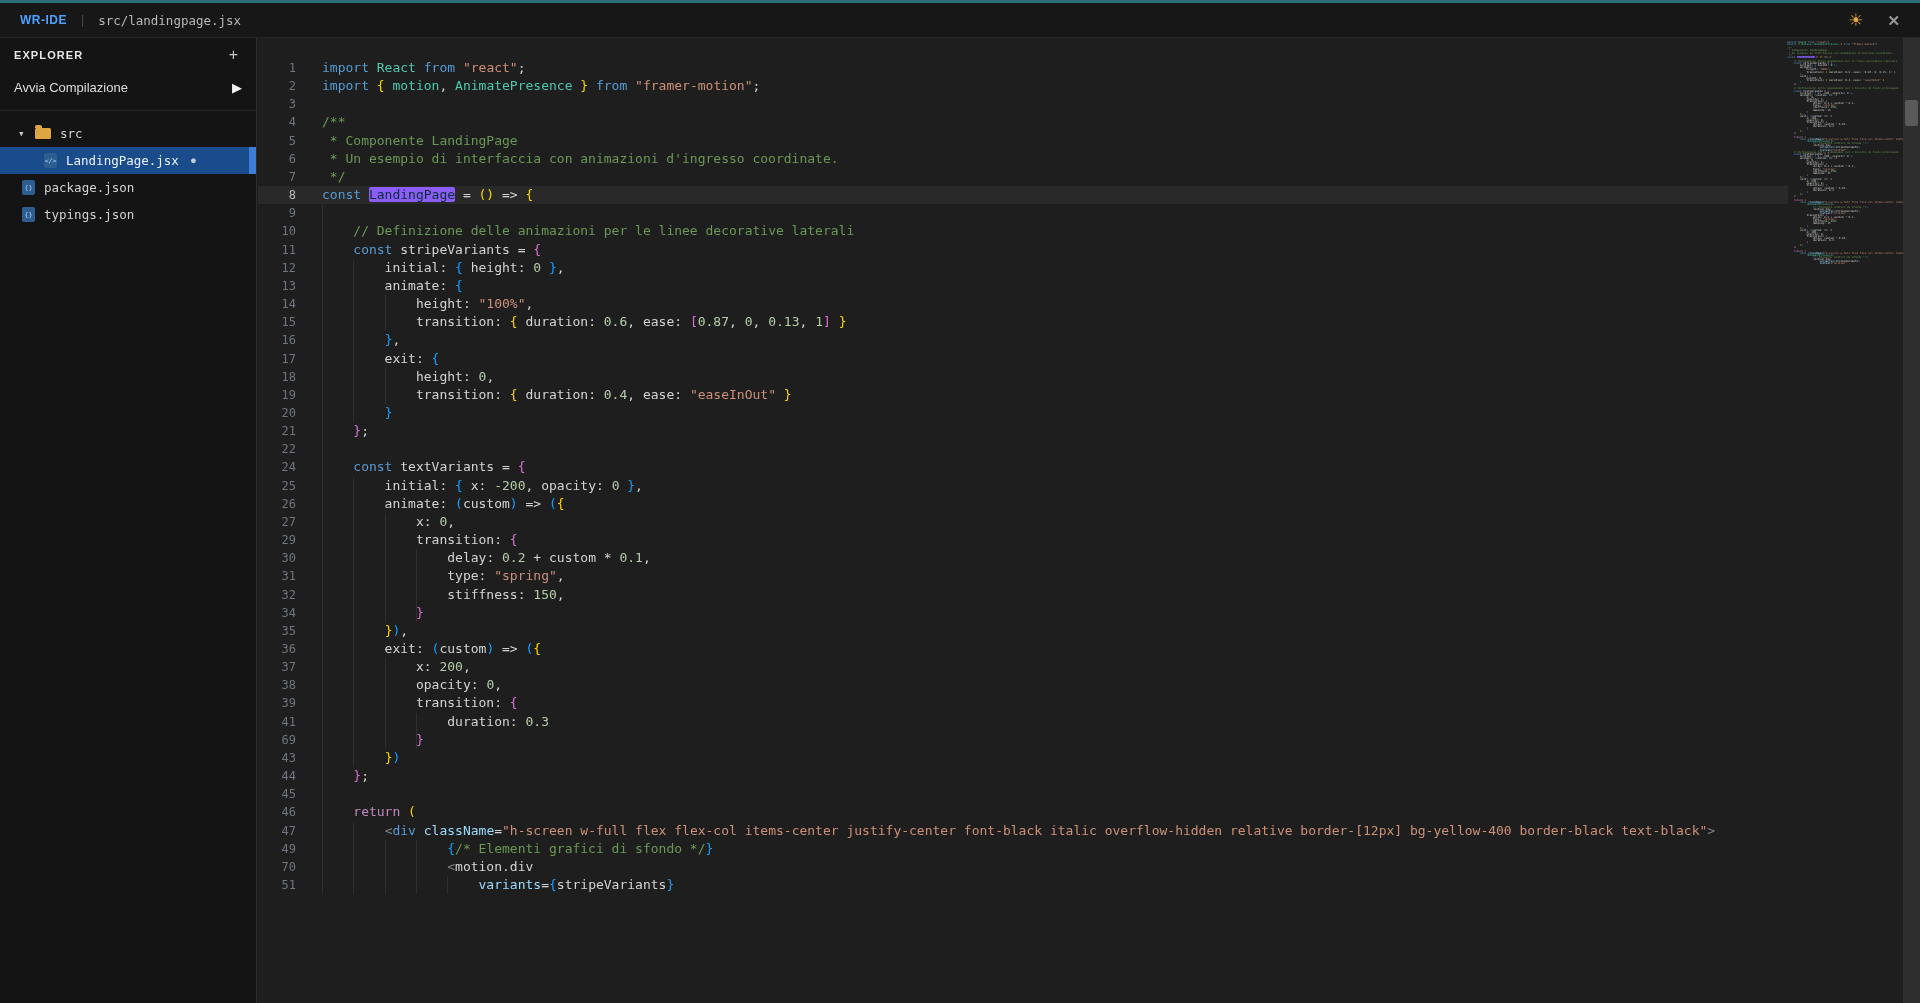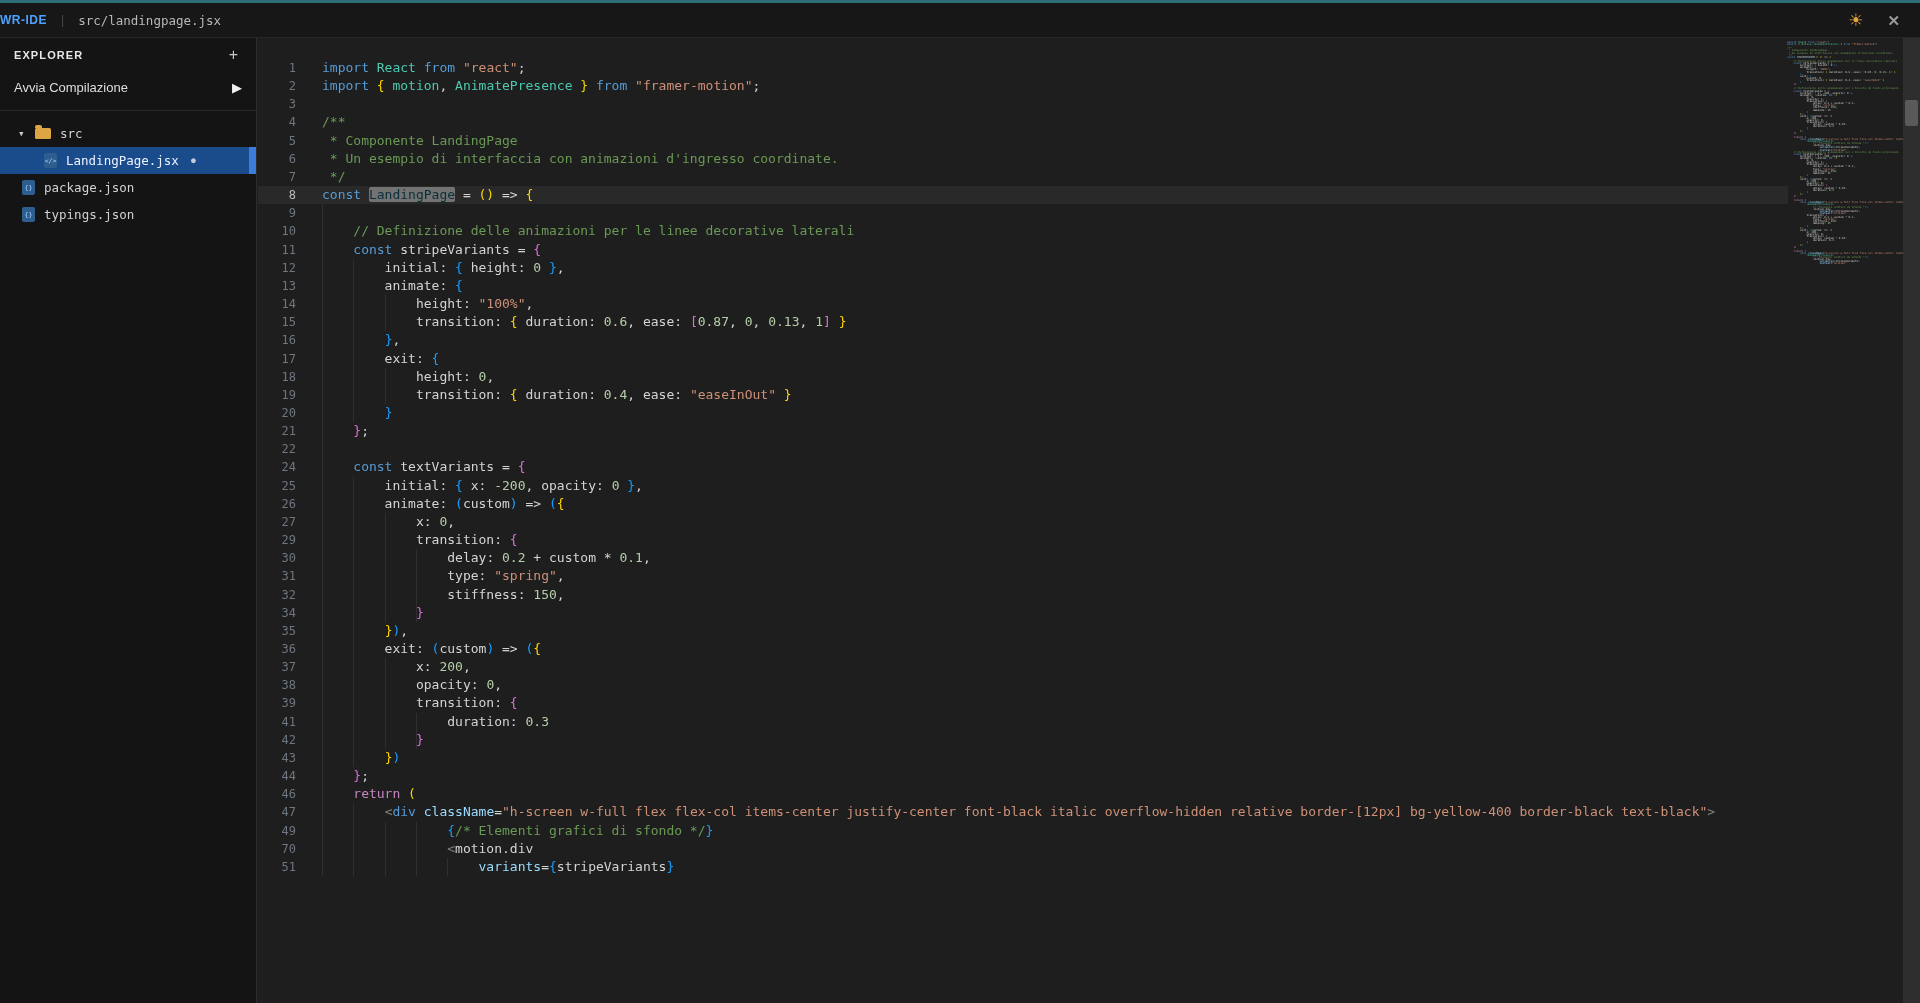--- a/index.html
+++ b/index.html
@@ -3,21 +3,21 @@
 <meta charset="utf-8">
 <style>
   * { margin:0; padding:0; box-sizing:border-box; }
   html,body { width:1920px; height:1003px; overflow:hidden; background:#1e1e1e;
               font-family:"Liberation Sans", sans-serif; }
 
   
   .top-accent { position:absolute; top:0; left:0; width:1920px; height:3px; background:#2e6c78; }
   .titlebar { position:absolute; top:3px; left:0; width:1920px; height:35px; background:#171717;
               border-bottom:1px solid #262626; display:flex; align-items:center; }
-  .brand { color:#4ea1ff; font-weight:bold; font-size:12px; letter-spacing:.5px; }
+  .brand { color:#4ea1ff; font-weight:bold; font-size:12px; letter-spacing:.5px; margin-left:20px; }
   .tb-sep { color:#4a4a4a; margin:0 14px; font-size:12px; }
   .tb-path { color:#b8b8b8; font-family:"DejaVu Sans Mono", monospace; font-size:12.5px; }
   .tb-icons { margin-left:auto; display:flex; align-items:center; gap:24px; margin-right:20px; }
   .theme-btn { color:#e2a53a; font-size:17px; line-height:1; cursor:pointer; }
   .close-btn { color:#9a9a9a; font-size:15px; font-weight:bold; line-height:1; cursor:pointer; }
 
   
   .sidebar { position:absolute; top:38px; left:0; width:257px; height:965px; background:#141414;
              border-right:1px solid #2d2d30; }
   .sb-row { display:flex; align-items:center; padding:0 14px; }
@@ -51,21 +51,21 @@
   .line { display:flex; height:18.16px; line-height:18.16px; width:1530px; }
   .line.current { background:rgba(255,255,255,0.05); }
   .line.current .ln { color:#bdbdbd; }
   .ln { width:38px; text-align:right; flex:none; color:#6e7681; font-size:12px; }
   .code { margin-left:26px; position:relative; white-space:pre; flex:none; font-size:13px; color:#d4d4d4; }
   .guide { position:absolute; top:0; bottom:0; width:1px; background:#2f2f2f; }
   .tk-kw{color:#569cd6} .tk-ctl{color:#c586c0} .tk-type{color:#4ec9b0} .tk-str{color:#ce9178}
   .tk-num{color:#b5cea8} .tk-com{color:#6a9955} .tk-id{color:#d4d4d4} .tk-attr{color:#9cdcfe}
   .tk-tag{color:#569cd6} .tk-ab{color:#808080} .tk-op{color:#d4d4d4}
   .tk-b1{color:#ffd700} .tk-b2{color:#da70d6} .tk-b3{color:#179fff}
-  .tk-hl{background:#737373;color:#0a2e38;border-radius:2px}
+  .tk-hl{background:#8b5cf6;color:#0a2e38;border-radius:2px}
 
   
   .minimap { position:absolute; top:0; right:17px; width:116px; height:965px; overflow:hidden;
              font-family:"DejaVu Sans Mono", monospace; cursor:pointer; }
   .mm-content { padding-top:3px; }
   .mm-line { height:2.12px; line-height:2.12px; font-size:2.7px; white-space:pre; overflow:hidden; }
   .scrollbar { position:absolute; top:0; right:0; width:17px; height:965px; background:#2e2e2e; }
   .scroll-thumb { position:absolute; top:62px; left:2px; width:13px; height:26px; background:#5a5a5a;
                   border-radius:2px; cursor:pointer; }
 </style>
@@ -260,30 +260,34 @@
       </div>
       <div class="line">
         <span class="ln">39</span>
         <span class="code"><i class="guide" style="left: 0ch;"></i><i class="guide" style="left: 4ch;"></i><i class="guide" style="left: 8ch;"></i><span class="tk-id">            transition</span><span class="tk-op">: </span><span class="tk-b2">{</span></span>
       </div>
       <div class="line">
         <span class="ln">41</span>
         <span class="code"><i class="guide" style="left: 0ch;"></i><i class="guide" style="left: 4ch;"></i><i class="guide" style="left: 8ch;"></i><i class="guide" style="left: 12ch;"></i><span class="tk-id">                duration</span><span class="tk-op">: </span><span class="tk-num">0.3</span></span>
       </div>
       <div class="line">
-        <span class="ln">42</span>
+        <span class="ln">69</span>
         <span class="code"><i class="guide" style="left: 0ch;"></i><i class="guide" style="left: 4ch;"></i><i class="guide" style="left: 8ch;"></i><i class="guide" style="left: 12ch;"></i><span class="tk-id">            </span><span class="tk-b2">}</span></span>
       </div>
       <div class="line">
         <span class="ln">43</span>
         <span class="code"><i class="guide" style="left: 0ch;"></i><i class="guide" style="left: 4ch;"></i><span class="tk-id">        </span><span class="tk-b1">}</span><span class="tk-b3">)</span></span>
       </div>
       <div class="line">
         <span class="ln">44</span>
         <span class="code"><i class="guide" style="left: 0ch;"></i><span class="tk-id">    </span><span class="tk-b2">}</span><span class="tk-op">;</span></span>
+      </div>
+      <div class="line">
+        <span class="ln">45</span>
+        <span class="code"><i class="guide" style="left: 0ch;"></i></span>
       </div>
       <div class="line">
         <span class="ln">46</span>
         <span class="code"><i class="guide" style="left: 0ch;"></i><span class="tk-id">    </span><span class="tk-ctl">return</span><span class="tk-id"> </span><span class="tk-b1">(</span></span>
       </div>
       <div class="line">
         <span class="ln">47</span>
         <span class="code"><i class="guide" style="left: 0ch;"></i><i class="guide" style="left: 4ch;"></i><span class="tk-id">        </span><span class="tk-ab">&lt;</span><span class="tk-tag">div</span><span class="tk-id"> </span><span class="tk-attr">className</span><span class="tk-op">=</span><span class="tk-str">"h-screen w-full flex flex-col items-center justify-center font-black italic overflow-hidden relative border-[12px] bg-yellow-400 border-black text-black"</span><span class="tk-ab">&gt;</span></span>
       </div>
       <div class="line">

